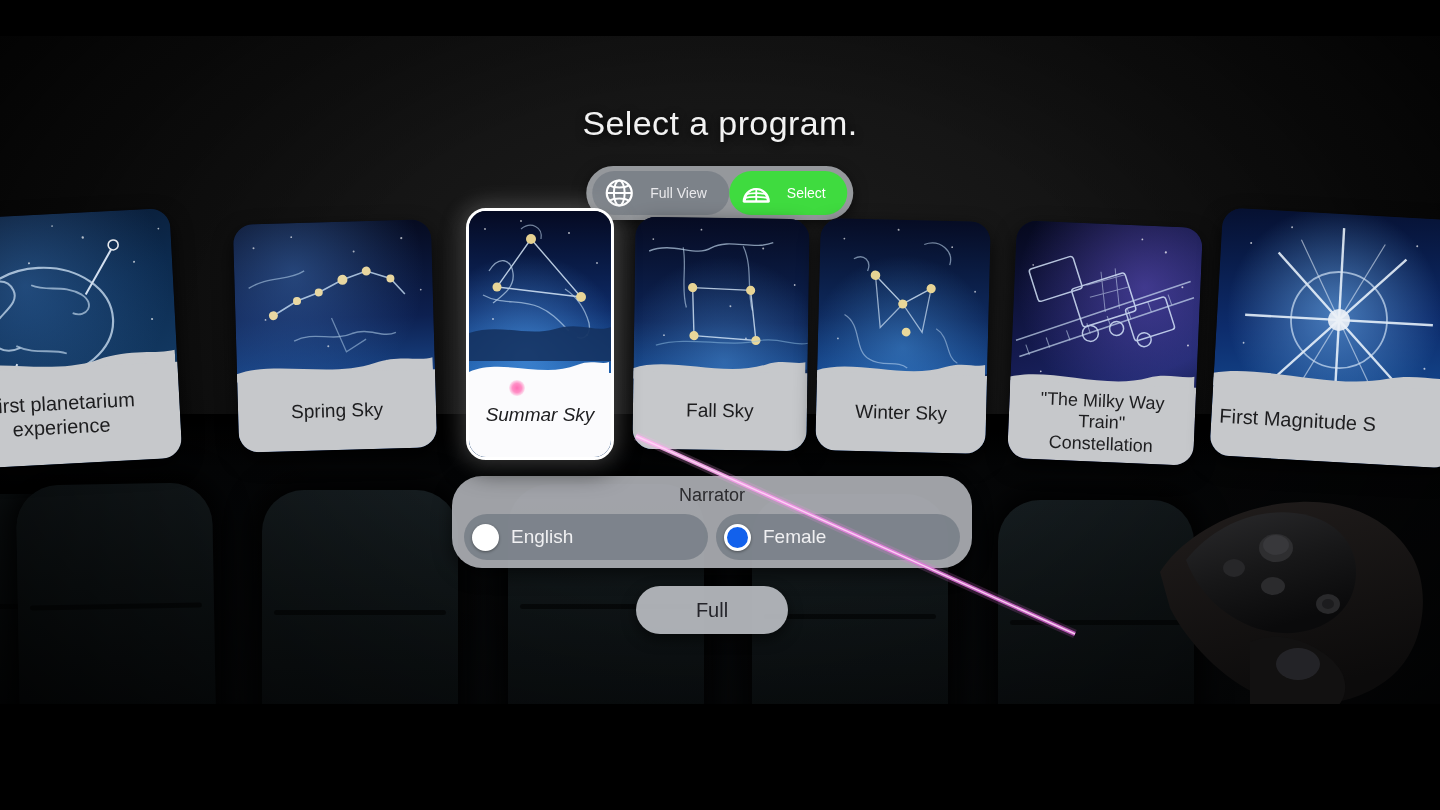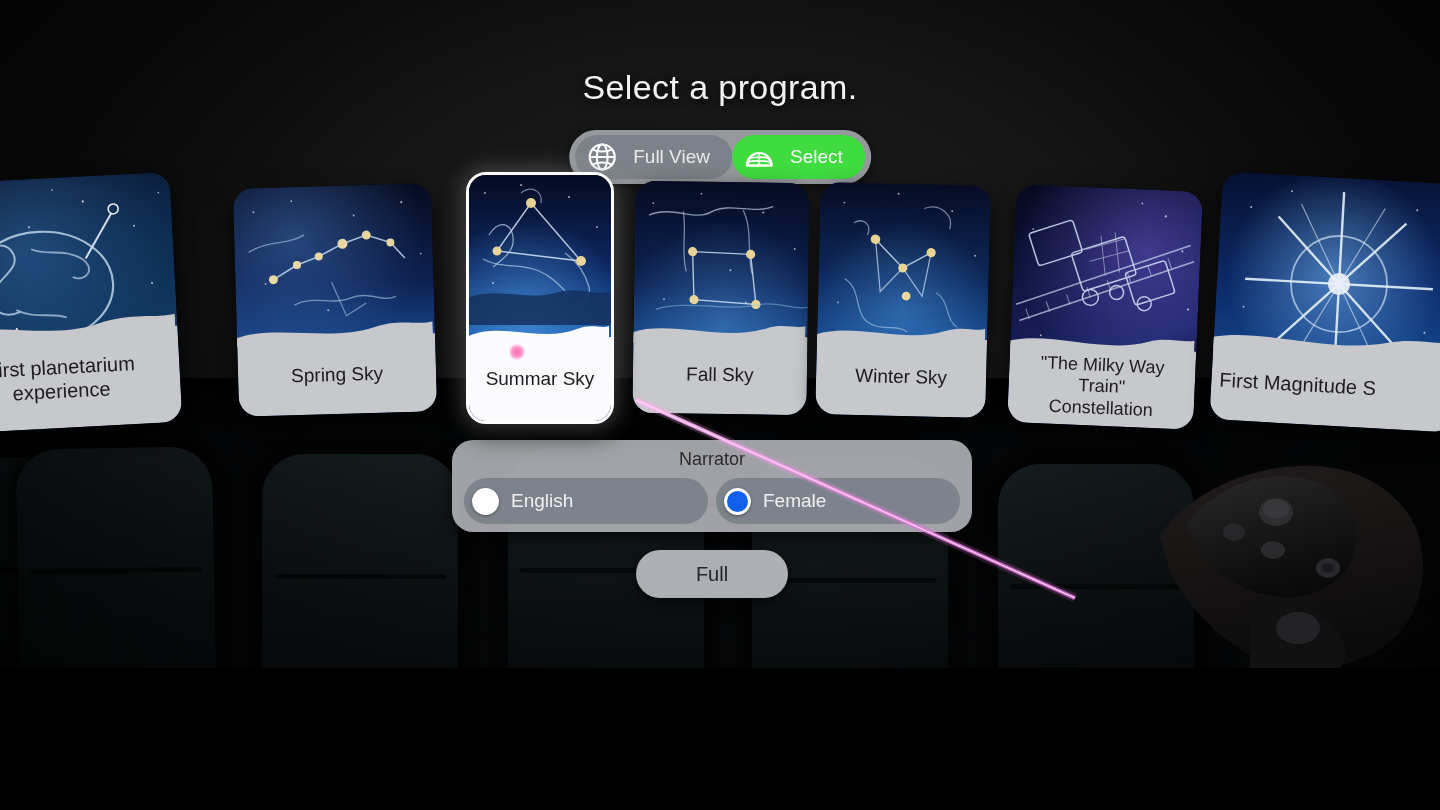--- a/index.html
+++ b/index.html
@@ -8,20 +8,21 @@
     background: #000;
   }
   #stage {
     position: relative;
     width: 1440px;
     height: 668px;
     overflow: hidden;
     background: #ef4444;
     font-family: "Liberation Sans", sans-serif;
     user-select: none;
+    margin-top: 36px;
   }
 
   
   .backdrop {
     position: absolute;
     inset: 0;
     background:
       radial-gradient(ellipse 900px 520px at 50% 38%, #1d1d1d 0%, #141414 45%, #090909 100%);
   }
   .floor {
@@ -95,21 +96,21 @@
   .vt-opt {
     display: flex;
     align-items: center;
     gap: 14px;
     height: 44px;
     padding: 0 22px 0 10px;
     border-radius: 24px;
     cursor: pointer;
   }
   .vt-opt .lbl {
-    font-size: 19px;
+    font-size: 14px;
     color: #e9e9ec;
     white-space: nowrap;
   }
   .vt-opt.inactive { background: rgba(120,126,134,0.85); }
   .vt-opt.active   { background: #3fdb3f; }
   .vt-opt.active .lbl { color: #ffffff; }
   .vt-icon { width: 34px; height: 34px; flex: 0 0 34px; }
 
   
   .cardrow {
@@ -171,37 +172,37 @@
     z-index: 6;
   }
   .card.selected .label { background: #fbfbfd; height: 84px; }
   .card.selected .wave  { bottom: 76px; }
 
   
   .card.c0 { left: -62px;  top: 10px;  width: 238px; height: 250px; transform: rotate(-3.0deg); }
   .card.c0 .label { height: 96px; font-size: 20px; }
   .card.c0 .wave  { bottom: 88px; }
   .card.c1 { left: 236px;  top: 18px;  width: 198px; height: 228px; transform: rotate(-1.6deg); }
-  .card.c2 { left: 466px;  top: 4px;   width: 142px; }
+  .card.c2 { left: 466px;  top: 4px;   width: 142px; font-style: italic; }
   .card.c3 { left: 634px;  top: 14px;  width: 174px; height: 232px; transform: rotate(0.8deg); }
   .card.c4 { left: 818px;  top: 16px;  width: 170px; height: 232px; transform: rotate(1.4deg); }
   .card.c5 { left: 1012px; top: 20px;  width: 186px; height: 238px; transform: rotate(2.4deg); }
   .card.c5 .label { font-size: 18px; }
   .card.c6 { left: 1216px; top: 10px;  width: 244px; height: 248px; transform: rotate(3.2deg); }
   .card.c6 .label { justify-content: flex-start; padding-left: 8px; font-size: 20px; }
 
   
   .narrator {
     position: absolute;
     left: 452px;
     top: 440px;
     width: 520px;
     height: 92px;
     background: rgba(176,179,184,0.90);
-    border-radius: 21px;
+    border-radius: 30px;
     box-shadow: 0 6px 18px rgba(0,0,0,0.6);
   }
   .narrator .ntitle {
     position: absolute;
     top: 9px;
     left: 0; right: 0;
     text-align: center;
     font-size: 18px;
     color: #2b2b2e;
   }

